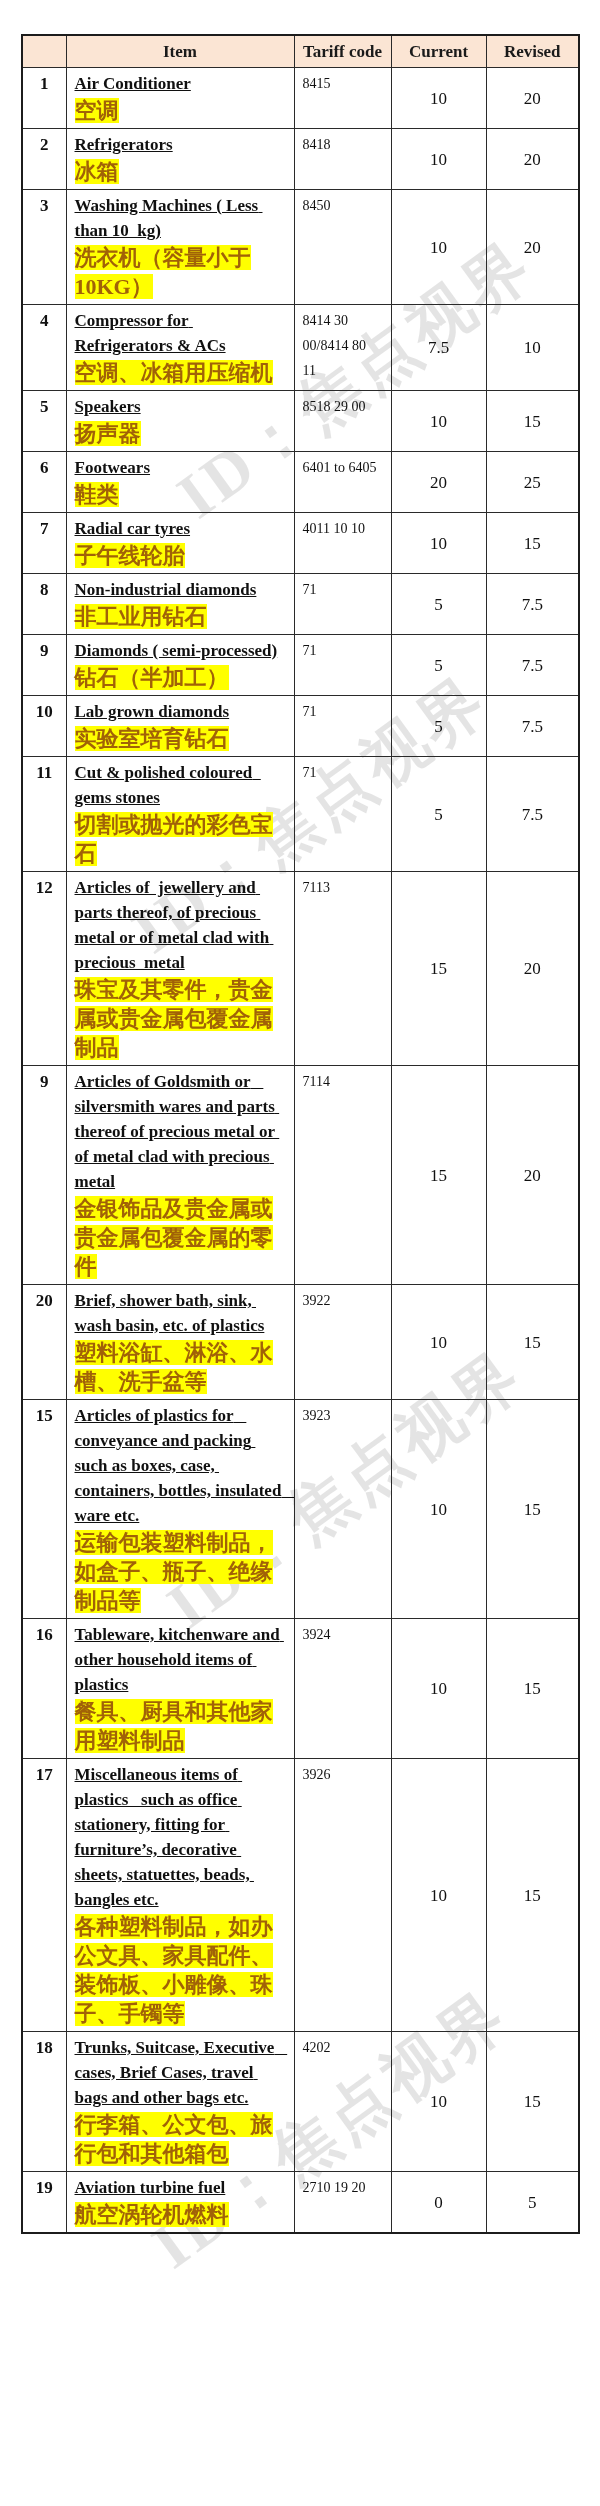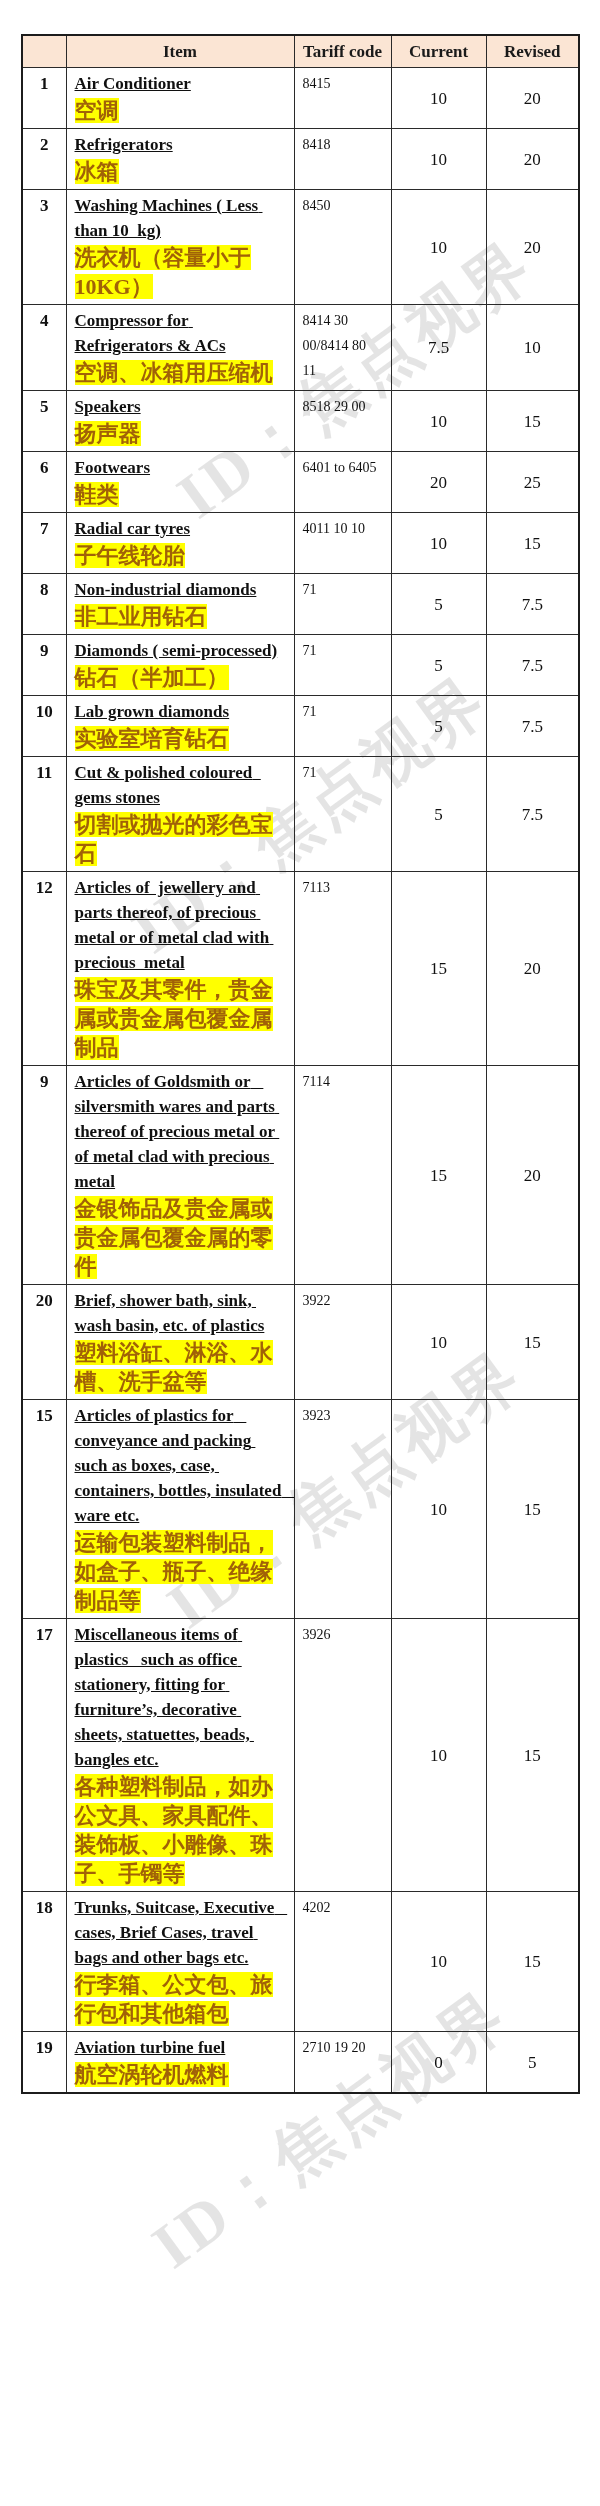--- a/index.html
+++ b/index.html
@@ -214,20 +214,27 @@
         <td class="c-rate">15</td>
       </tr>
       <tr>
         <td class="c-num">15</td>
         <td class="c-item"><span class="en">Articles of plastics for   conveyance and packing such as boxes, case, containers, bottles, insulated   ware etc.</span><span class="cn">运输包装塑料制品，如盒子、瓶子、绝缘制品等</span></td>
         <td class="c-tariff">3923</td>
         <td class="c-rate">10</td>
         <td class="c-rate">15</td>
       </tr>
       <tr>
+        <td class="c-num">16</td>
+        <td class="c-item"><span class="en">Tableware, kitchenware and other household items of plastics</span><span class="cn">餐具、厨具和其他家用塑料制品</span></td>
+        <td class="c-tariff">3924</td>
+        <td class="c-rate">10</td>
+        <td class="c-rate">15</td>
+      </tr>
+      <tr>
         <td class="c-num">17</td>
         <td class="c-item"><span class="en">Miscellaneous items of plastics   such as office stationery, fitting for furniture’s, decorative sheets, statuettes, beads, bangles etc.</span><span class="cn">各种塑料制品，如办公文具、家具配件、装饰板、小雕像、珠子、手镯等</span></td>
         <td class="c-tariff">3926</td>
         <td class="c-rate">10</td>
         <td class="c-rate">15</td>
       </tr>
       <tr>
         <td class="c-num">18</td>
         <td class="c-item"><span class="en">Trunks, Suitcase, Executive   cases, Brief Cases, travel bags and other bags etc.</span><span class="cn">行李箱、公文包、旅行包和其他箱包</span></td>
         <td class="c-tariff">4202</td>

